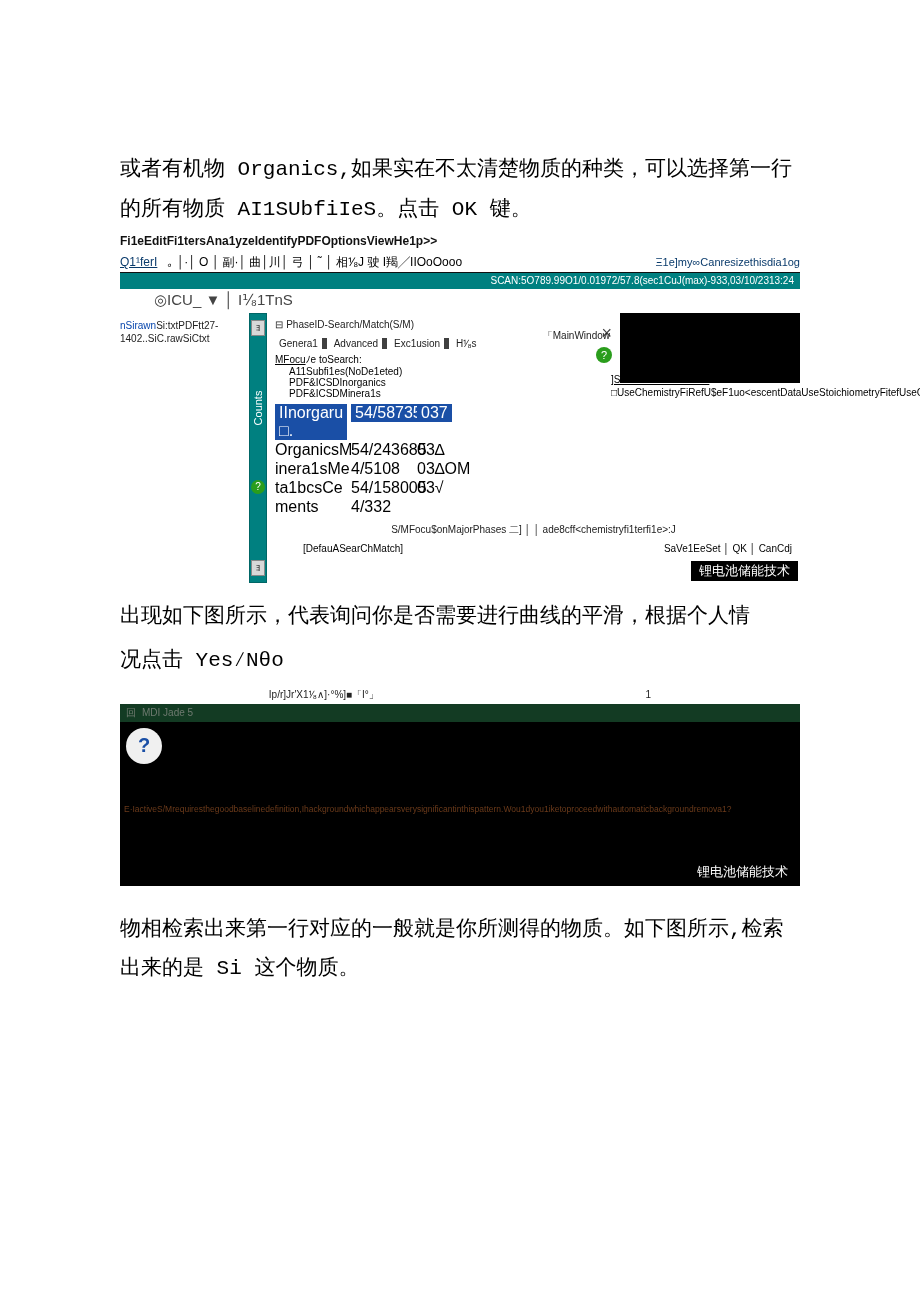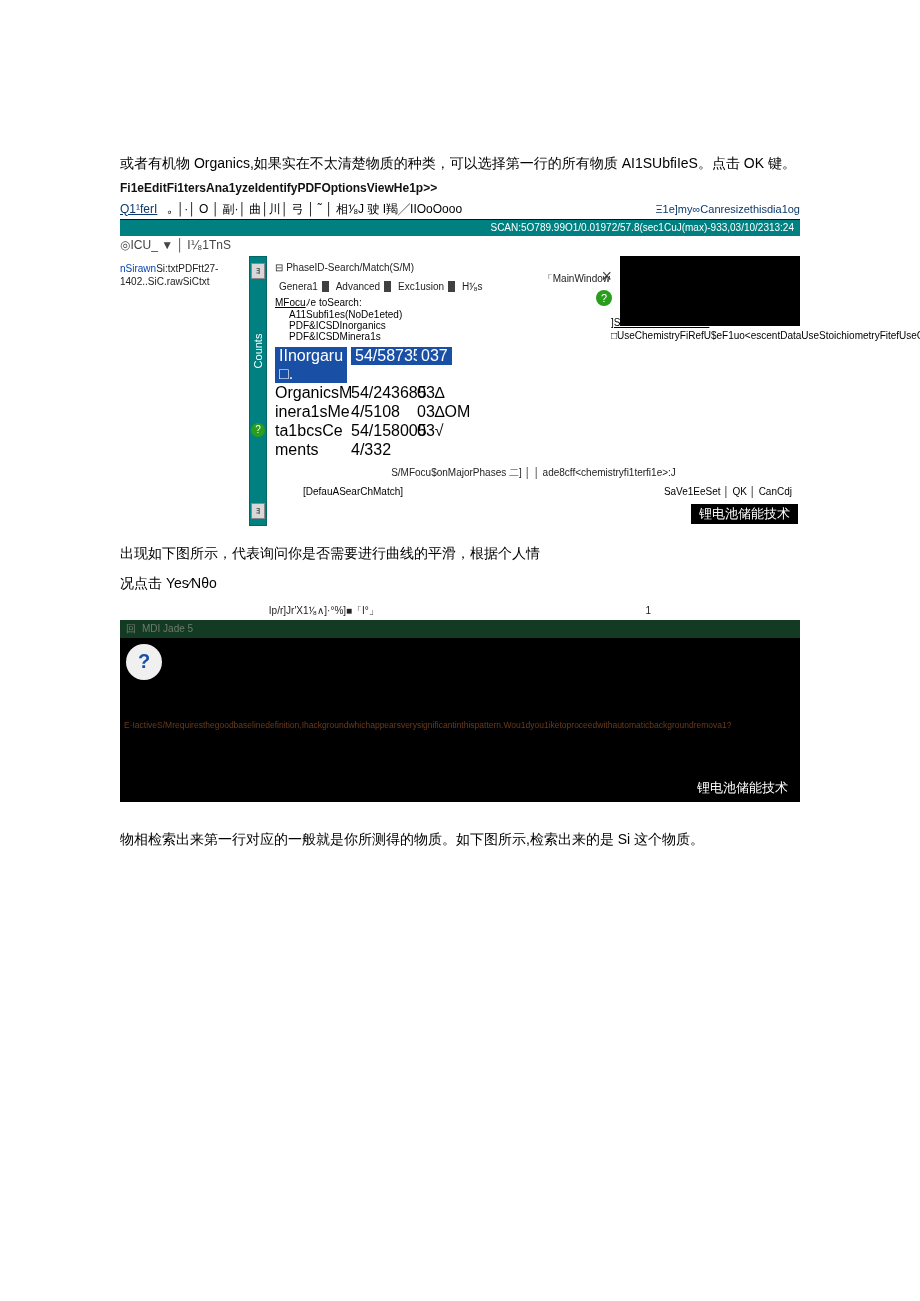--- a/index.html
+++ b/index.html
@@ -8,23 +8,24 @@
     background: #ffffff;
     font-family: "Microsoft YaHei", "SimSun", Arial, sans-serif;
     font-size: 14px;
     color: #000000;
     width: 920px;
   }
   .page {
     padding: 150px 120px 60px 120px;
   }
   .para {
-    font-size: 14px;
+    font-size: 21px;
     line-height: 1.9;
     margin: 0 0 4px 0;
+    font-family: Liberation Mono, monospace;
   }
   .menubar {
     font-size: 12px;
     font-weight: bold;
     color: #111;
     margin: 2px 0 4px 0;
     word-spacing: 0;
     letter-spacing: 0;
   }
   .toolbar-row {
@@ -41,23 +42,24 @@
   .status-strip {
     background: #008080;
     color: #ffffff;
     font-size: 10px;
     text-align: right;
     padding: 2px 6px;
     height: 12px;
     line-height: 12px;
   }
   .doc-row {
-    font-size: 12px;
+    font-size: 15px;
     color: #444;
     padding: 2px 0 4px 0;
+    margin-left: 34px;
   }
 
   .app-shell {
     display: flex;
     border-top: 0;
     height: 270px;
     position: relative;
   }
   .sidebar-left {
     width: 125px;
@@ -120,21 +122,21 @@
   .dlg-title {
     font-size: 10px;
     color: #222;
     padding: 6px 0 6px 8px;
   }
   .dlg-tabs {
     font-size: 10px;
     color: #222;
     padding: 0 0 4px 8px;
   }
-  .dlg-tabs span { padding: 0 4px; border-right: 7px solid #404040; }
+  .dlg-tabs span { padding: 0 4px; border-right: 5px solid #404040; }
   .dlg-tabs span:last-child { border-right: 0; }
   .dlg-grid {
     display: flex;
     font-size: 10px;
     padding: 0 0 0 8px;
   }
   .dlg-col {
     display: flex;
     flex-direction: column;
     gap: 1px;

